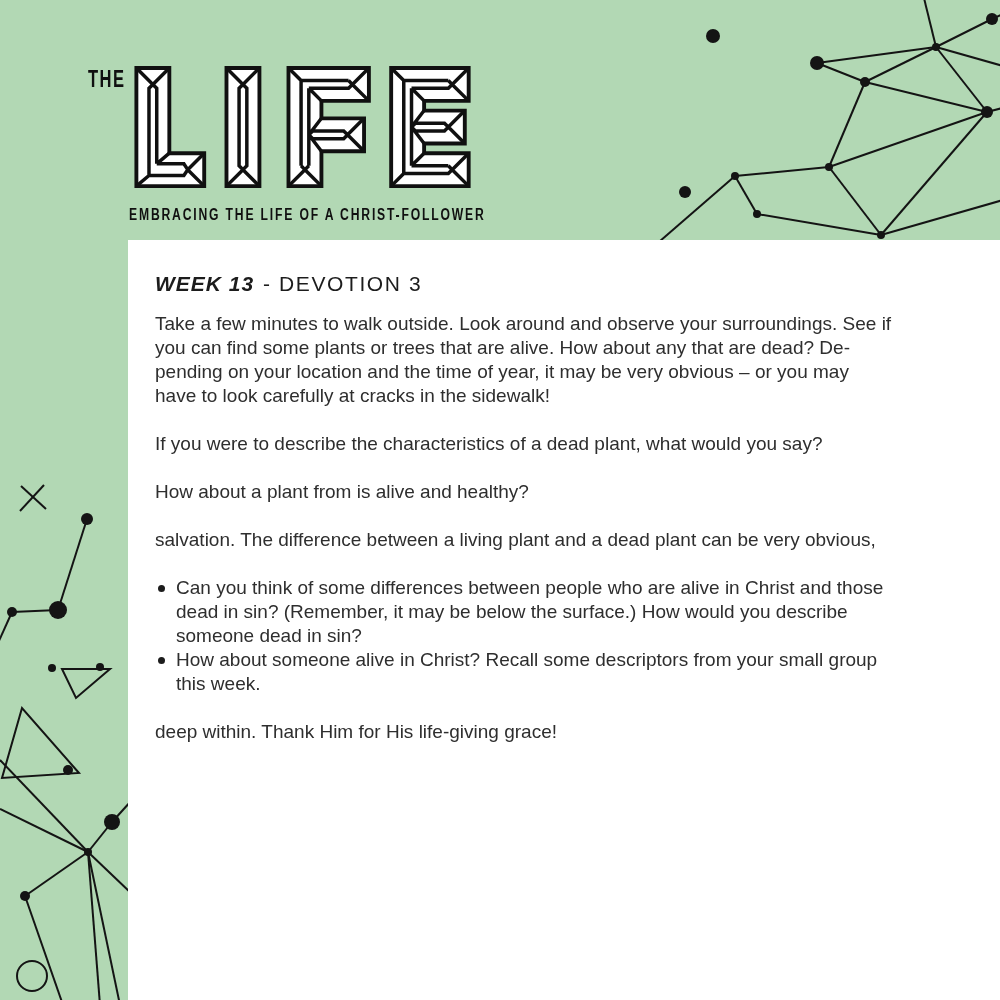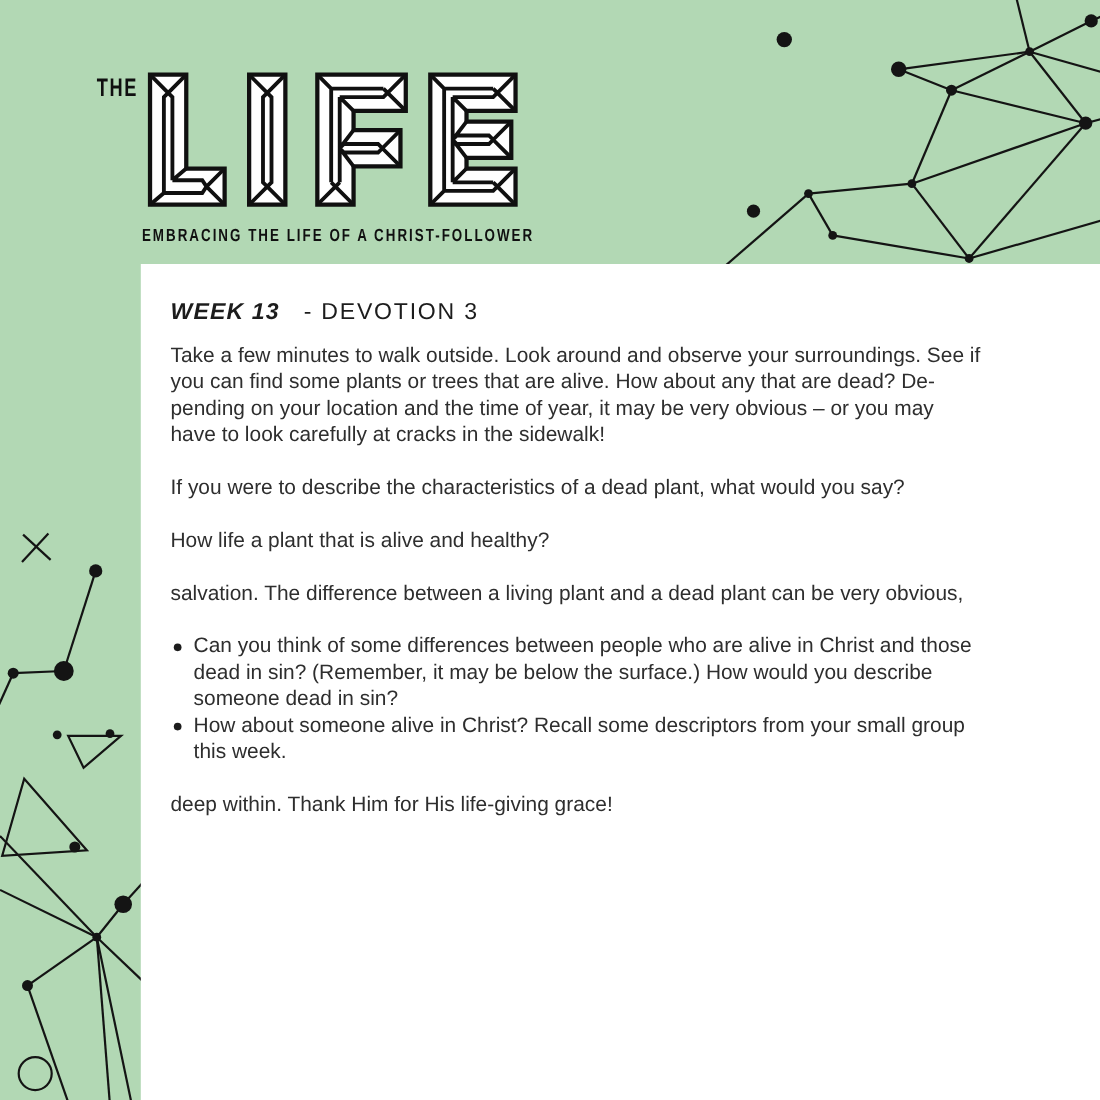--- a/index.html
+++ b/index.html
@@ -32,21 +32,21 @@
   
   .card{
     position:absolute;left:128px;top:240px;right:0;bottom:0;z-index:1;
     background:#ffffff;
     padding:32px 40px 0 27px;
     box-sizing:border-box;
     color:#2e2e2e;
   }
   .heading{font-size:21px;line-height:24px;margin-bottom:16px;color:#1c1c1c;}
   .heading .week{font-weight:bold;font-style:italic;letter-spacing:1px;margin-top:16px;}
-  .heading .devotion{letter-spacing:1.6px;margin-left:16px;}
+  .heading .devotion{letter-spacing:1.6px;margin-left:3px;}
   .para{font-size:19px;line-height:24px;margin-bottom:24px;}
   .para .line{white-space:pre;}
   .bullets{list-style:none;margin:0 0 24px 0;padding:0;font-size:19px;line-height:24px;}
   .bullets li{display:flex;align-items:flex-start;}
   .bullets .dot{flex:none;width:7px;height:7px;border-radius:50%;background:#1c1c1c;margin:9px 11px 0 3px;}
   .bullet-text .line{white-space:pre;}
 </style>
 </head>
 <body>
 
@@ -168,21 +168,21 @@
       <div class="line">you can find some plants or trees that are alive. How about any that are dead? De-</div>
       <div class="line">pending on your location and the time of year, it may be very obvious – or you may</div>
       <div class="line">have to look carefully at cracks in the sidewalk!</div>
     </div>
 
   <div class="para">
       <div class="line">If you were to describe the characteristics of a dead plant, what would you say?</div>
     </div>
 
   <div class="para">
-      <div class="line">How life a plant that is alive and healthy?</div>
+      <div class="line">How about a plant from is alive and healthy?</div>
     </div>
 
   <div class="para">
       <div class="line">salvation. The difference between a living plant and a dead plant can be very obvious,</div>
     </div>
 
   <ul class="bullets">
     <li>
       <span class="dot"></span>
       <div class="bullet-text">

